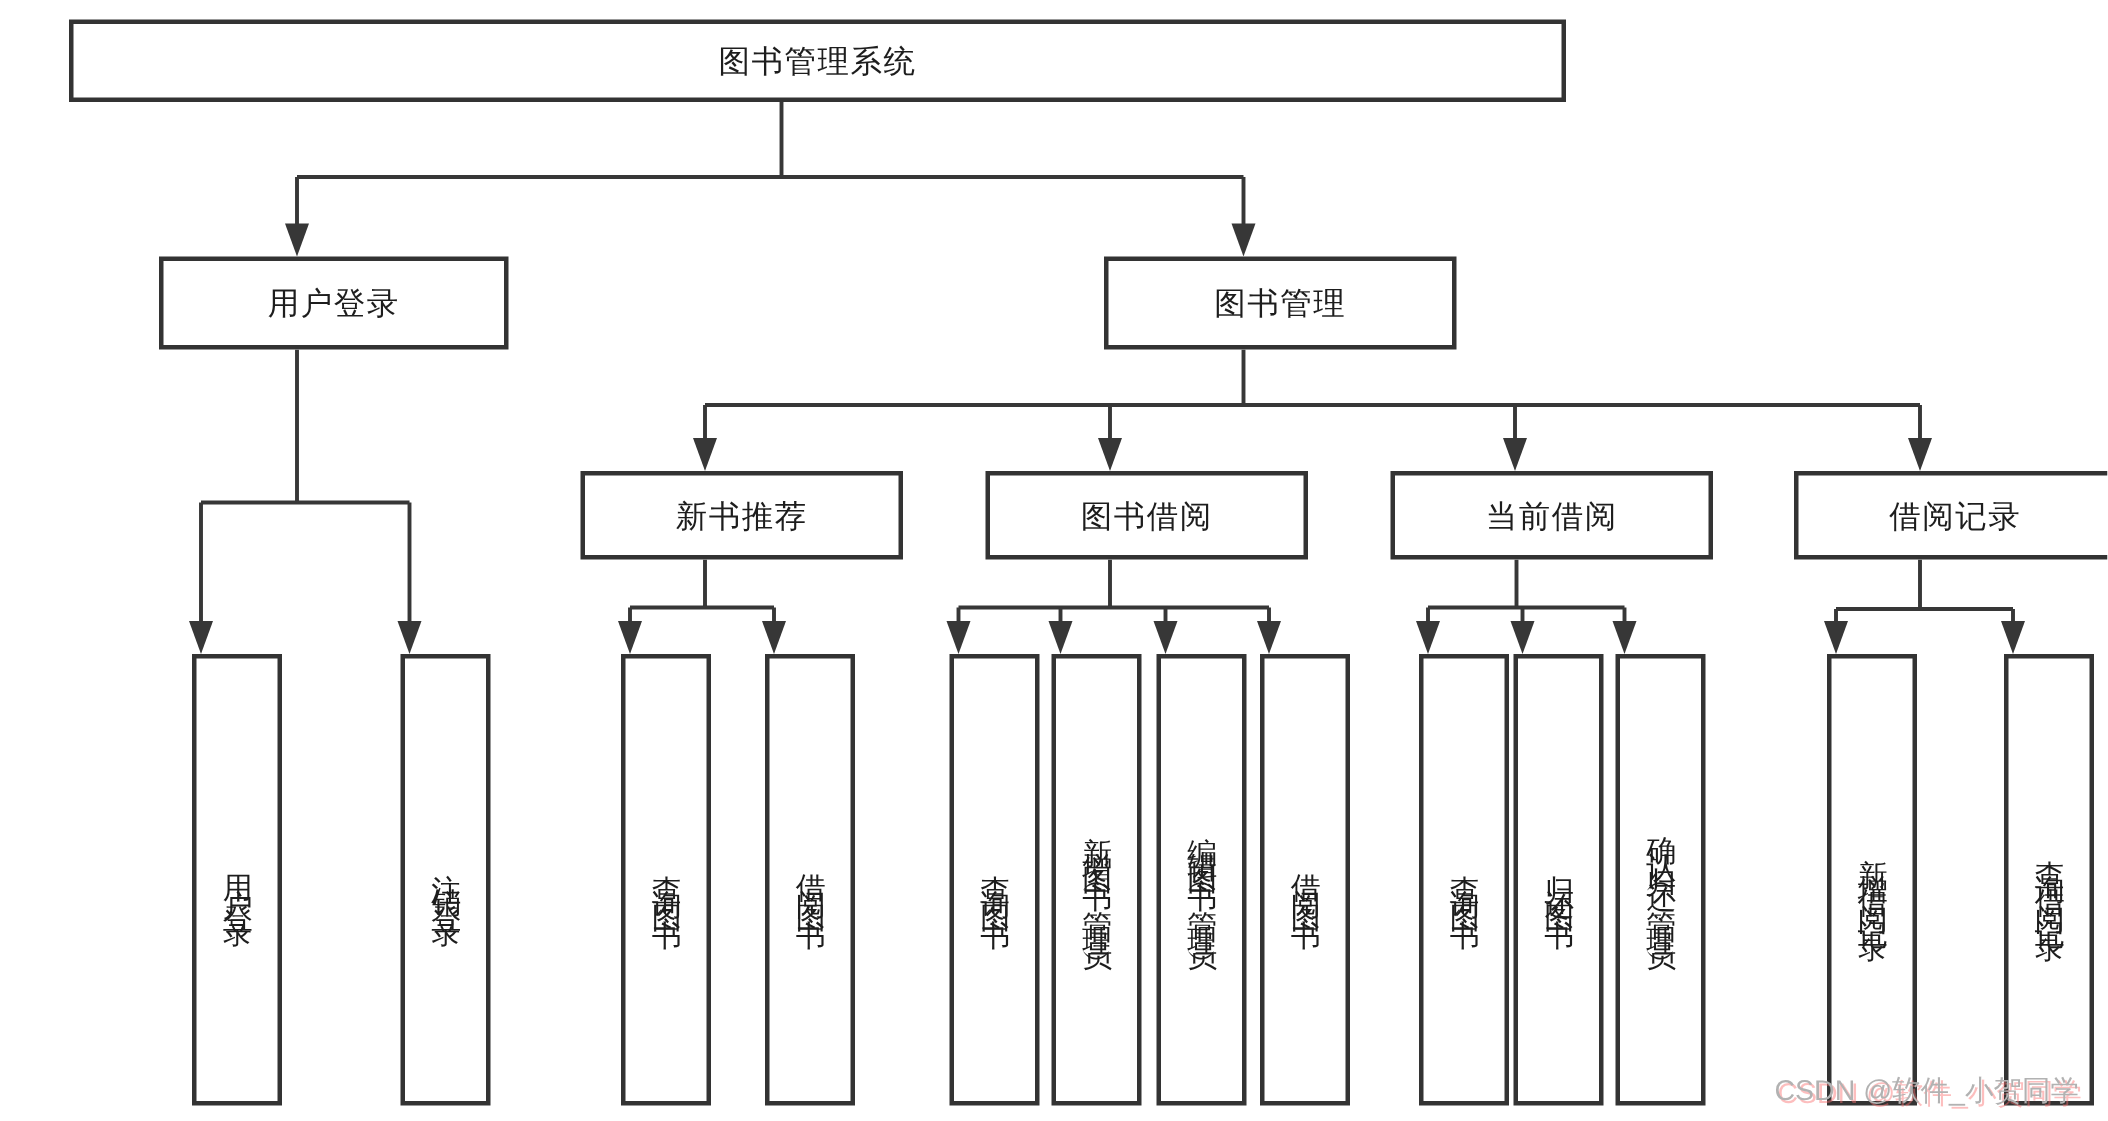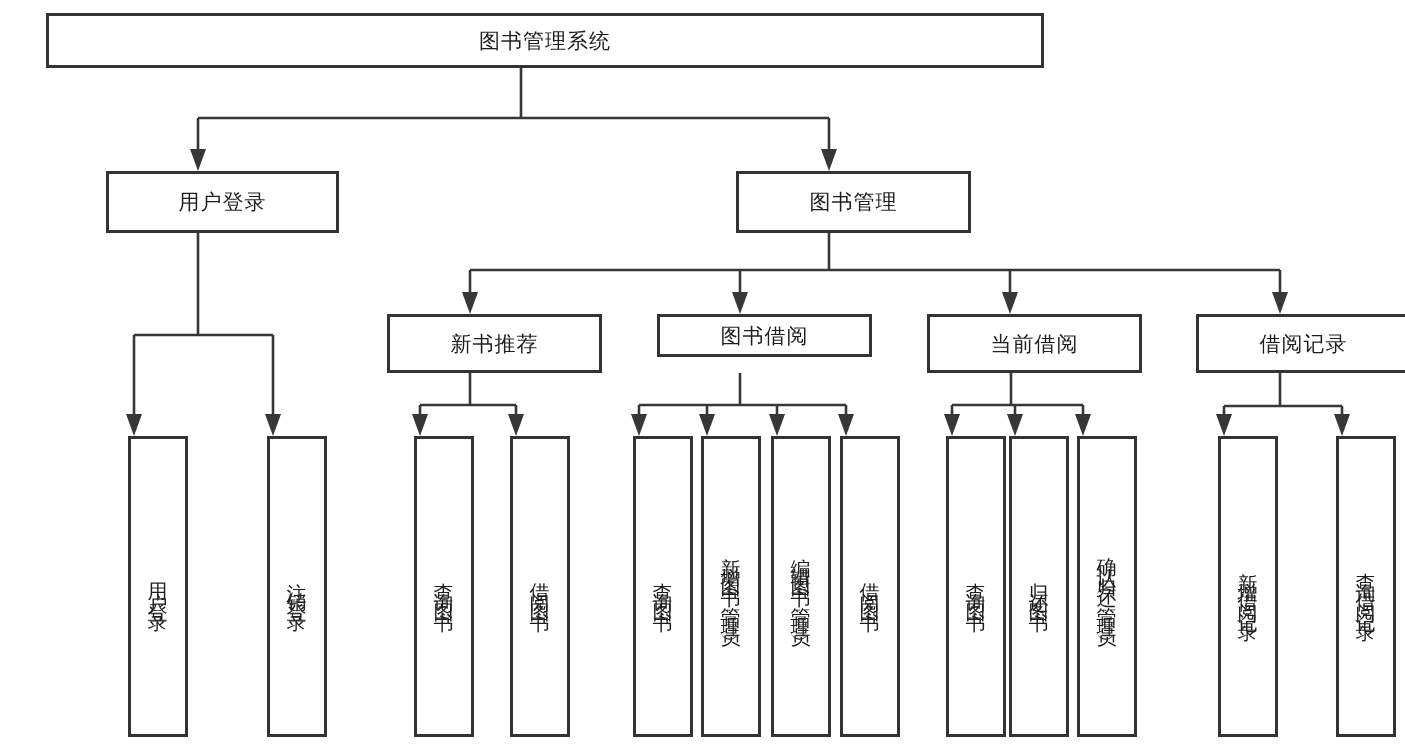--- a/index.html
+++ b/index.html
@@ -117,21 +117,21 @@
   <div class="node node-h" style="left:82px; top:171px; width:233px; height:62px;">
     <span>用户登录</span>
   </div>
   <div class="node node-h" style="left:363px; top:314px; width:215px; height:59px;">
     <span>新书推荐</span>
   </div>
 
   <div class="node node-h" style="left:712px; top:171px; width:235px; height:62px;">
     <span>图书管理</span>
   </div>
-  <div class="node node-h" style="left:633px; top:314px; width:215px; height:43px;">
+  <div class="node node-h" style="left:633px; top:314px; width:215px; height:59px;">
     <span>图书借阅</span>
   </div>
   <div class="node node-h" style="left:1172px; top:314px; width:215px; height:59px;">
     <span>借阅记录</span>
   </div>
   <div class="node node-h" style="left:903px; top:314px; width:215px; height:59px;">
     <span>当前借阅</span>
   </div>
 
   <div class="node node-leaf" style="left:104px;">
@@ -171,14 +171,15 @@
     <span class="vtext">确认归还（管理员）</span>
   </div>
 
   <div class="node node-leaf" style="left:1194px;">
     <span class="vtext">新增借阅记录</span>
   </div>
   <div class="node node-leaf" style="left:1312px;">
     <span class="vtext">查询借阅记录</span>
   </div>
 
+  <div id="watermark">CSDN @软件_小贺同学</div>
 
 </div>
 
 </body></html>

